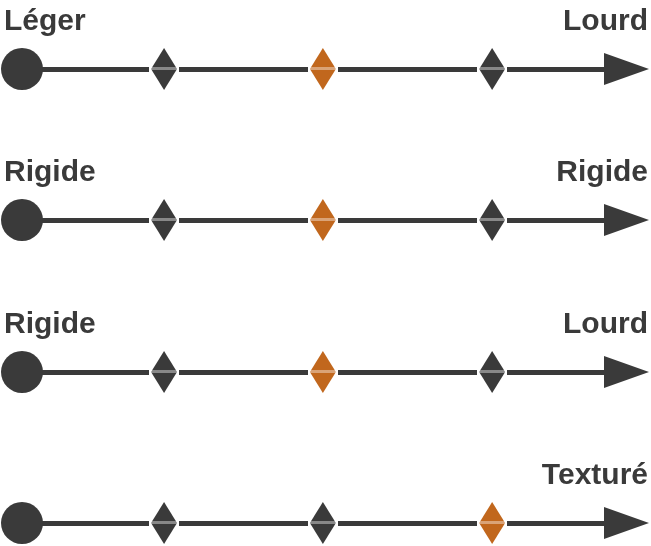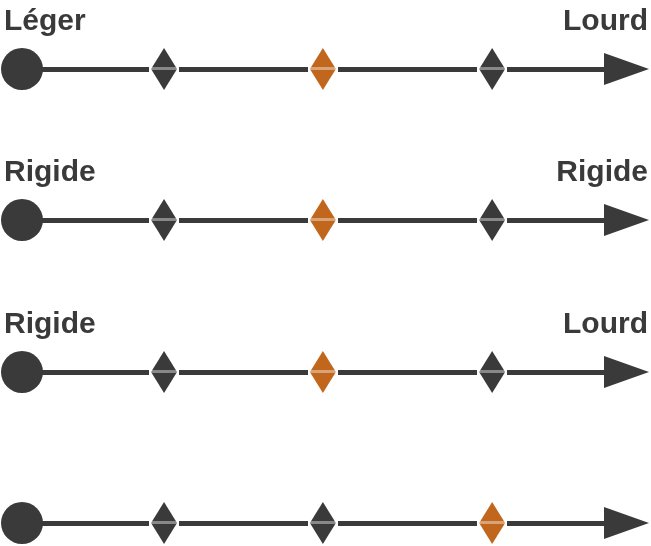--- a/index.html
+++ b/index.html
@@ -165,20 +165,21 @@
           <span class="stripe"></span>
         </span>
         <span class="marker" style="left: 75.6%;">
           <span class="diamond"></span>
           <span class="stripe"></span>
         </span>
       </div>
   </section>
 
   <section class="row" style="top:456px">
+    <span class="label right">Texturé</span>
     <div class="scale">
       <span class="dot"></span>
       <span class="line"></span>
       <span class="arrow"></span>
     <span class="marker" style="left: 25.2%;">
           <span class="diamond"></span>
           <span class="stripe"></span>
         </span>
         <span class="marker" style="left: 49.6%;">
           <span class="diamond"></span>

